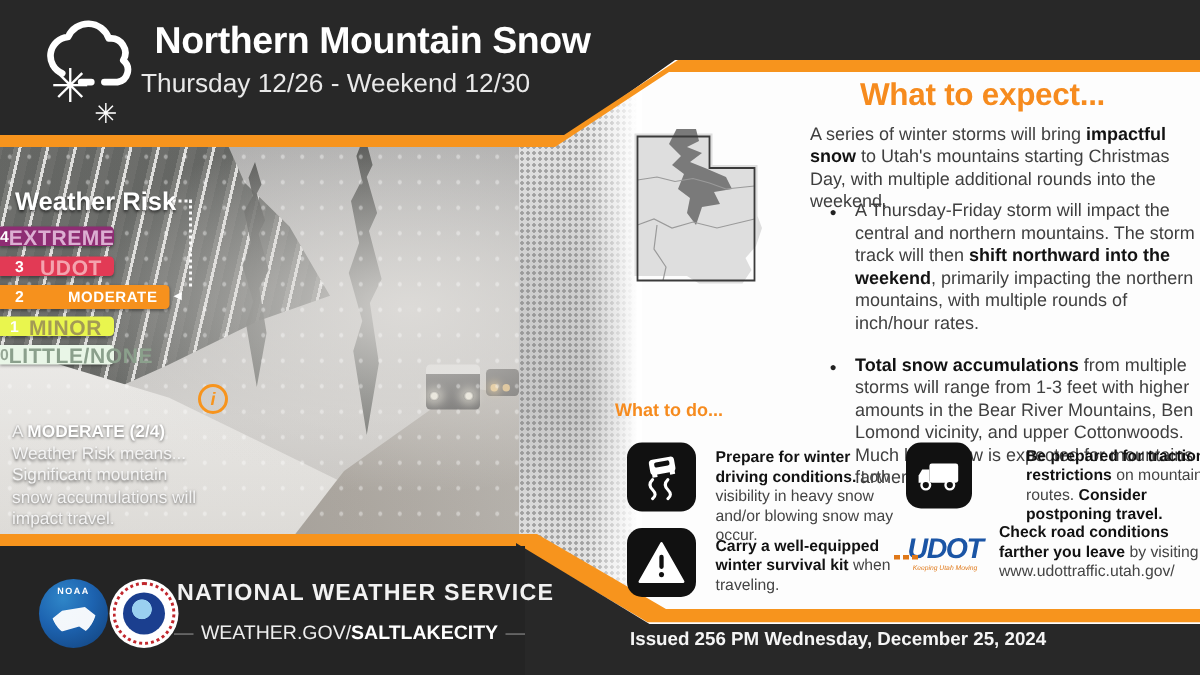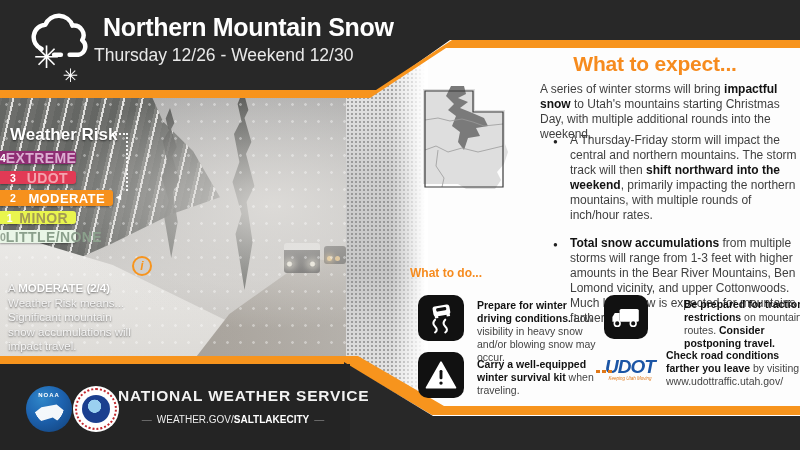--- a/index.html
+++ b/index.html
@@ -67,21 +67,21 @@
     text-shadow:0 1px 2px rgba(0,0,0,.6);white-space:nowrap;}
   .risk-row{position:absolute;left:0;z-index:5;border-radius:0 3px 3px 0;display:flex;align-items:center;
     font-weight:700;box-shadow:0 1px 2px rgba(0,0,0,.35);}
   .risk-num{width:26px;text-align:center;font-size:10.5px;}
   .risk-label{flex:1;text-align:right;padding-right:8px;font-size:14px;letter-spacing:.4px;}
   .r4{top:151px;height:13px;width:76px;background:#8e2d73;color:#fff;}
   .r4 .risk-label{color:#dcaed2;}
   .r3{top:171px;height:13px;width:76px;background:#e23a55;color:#fff;}
   .r3 .risk-label{color:#f4a3ae;}
   .r2{top:190px;height:16px;width:113px;background:#f6911d;color:#fff;}
-  .r2 .risk-label{color:#fff;font-size:13px;font-weight:800;}
+  .r2 .risk-label{color:#fff;font-size:10px;font-weight:800;}
   .r1{top:211px;height:13px;width:76px;background:#e9f54e;color:#fff;}
   .r1 .risk-label{color:#a39a55;}
   .r0{top:230px;height:13px;width:76px;background:#e9f6e7;color:#96a695;}
   .r0 .risk-label{color:#8ba08c;}
   .conn{position:absolute;left:112px;top:133px;width:16px;height:58px;z-index:5;
     border-top:2px dotted #fff;border-right:2px dotted #fff;opacity:.95;}
   .conn-arrow{position:absolute;left:114px;top:192px;z-index:6;color:#fff;font-size:9px;}
   .info-badge{position:absolute;left:132px;top:256px;width:20px;height:20px;border-radius:50%;z-index:5;
     border:2px solid #f7941d;color:#f7941d;font-weight:800;font-size:12px;display:flex;align-items:center;justify-content:center;font-style:italic;}
   .risk-note{position:absolute;left:8px;top:281px;width:130px;z-index:5;color:#f4f4f4;font-size:11.5px;line-height:14.5px;
@@ -133,21 +133,21 @@
     clip-path:polygon(0 55%,30% 20%,70% 10%,100% 45%,100% 100%,60% 60%,25% 75%,0 100%);opacity:.95;}
   .nws-logo{left:73px;top:386px;width:46px;height:46px;background:#fff;}
   .nws-ring{position:absolute;inset:2px;border-radius:50%;border:2px dotted #c1272d;}
   .nws-core{position:absolute;inset:9px;border-radius:50%;
     background:radial-gradient(circle at 45% 40%,#9ad0f0 0 28%,#1b3f8f 30% 100%);}
   .fl1{position:absolute;left:118px;top:387px;width:230px;z-index:5;color:#f2f2f2;
     font-size:15.5px;font-weight:600;letter-spacing:.8px;white-space:nowrap;}
   .fl2{position:absolute;left:118px;top:404px;width:230px;z-index:5;text-align:center;color:#9a9a9a;
     font-size:8px;letter-spacing:1.4px;white-space:nowrap;}
   .fl3{position:absolute;left:110px;top:414px;width:246px;z-index:5;text-align:center;color:#eee;
-    font-size:10px;white-space:nowrap;}
+    font-size:13px;white-space:nowrap;}
   .fl3 .dash{color:#7e7e7e;font-weight:400;padding:0 5px;}
   .fl3 .bold{font-weight:800;color:#fff;}
 </style>
 </head>
 <body>
 
 <div id="stage">
 
   <div class="white-panel"></div>
   <div class="halftone"></div>
@@ -267,20 +267,21 @@
   </div>
   <div class="todo-text tt-3 z4"><span class="b">Be prepared for traction restrictions</span><span> on mountain routes. </span><span class="b">Consider postponing travel.</span></div>
 
   <div class="udot z4">
     <div class="udot-word">UDOT</div>
     <div class="udot-dashes"></div>
     <div class="udot-tag">Keeping Utah Moving</div>
   </div>
   <div class="todo-text tt-4 z4"><span class="b">Check road conditions farther you leave</span><span> by visiting www.udottraffic.utah.gov/</span></div>
 
+  <div class="issued">Issued 256 PM Wednesday, December 25, 2024</div>
 
   <div class="logo noaa-logo">
     <div class="noaa-word">NOAA</div>
     <div class="noaa-swoosh"></div>
   </div>
   <div class="logo nws-logo">
     <div class="nws-ring"></div>
     <div class="nws-core"></div>
   </div>
   <div class="fl1">NATIONAL WEATHER SERVICE</div>

